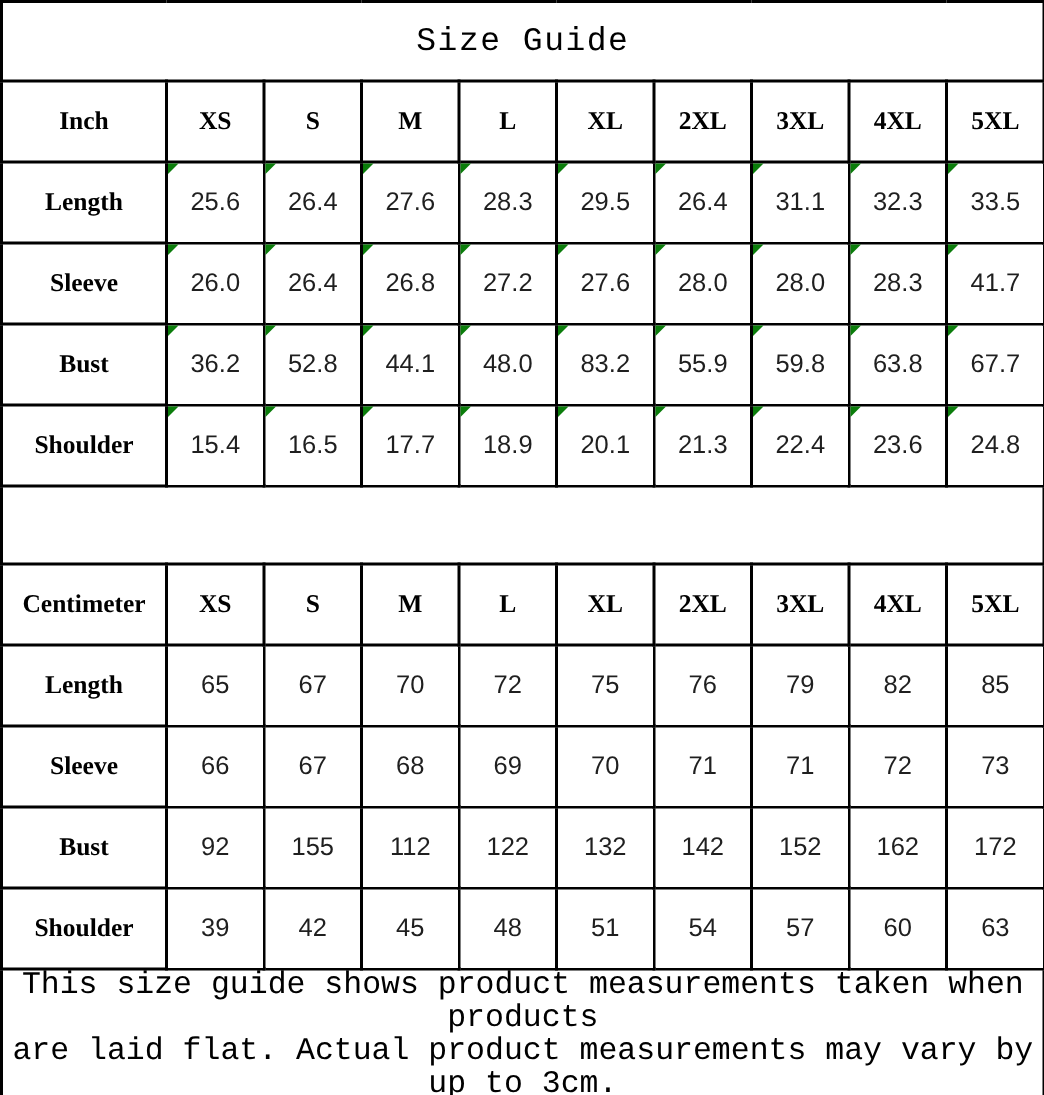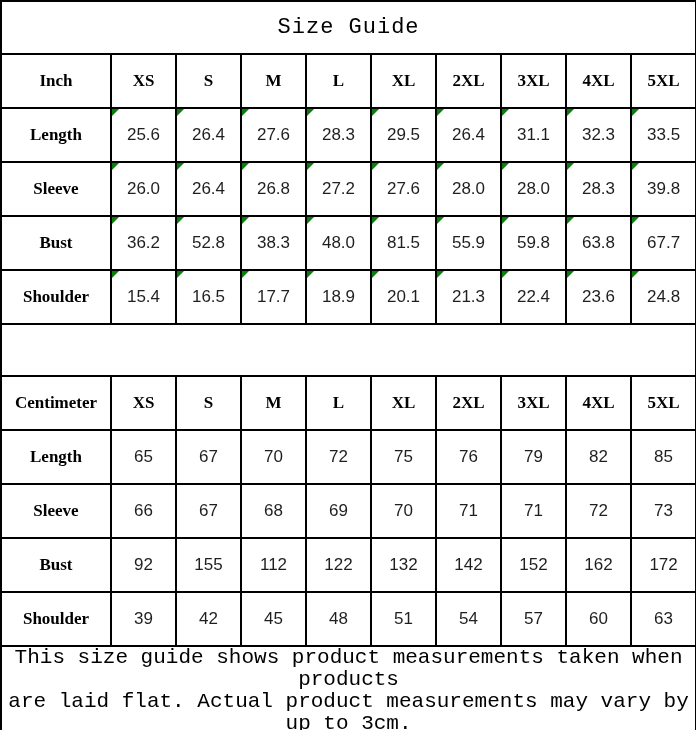--- a/index.html
+++ b/index.html
@@ -127,29 +127,29 @@
         <tr>
           <th class="lbl"><span>Sleeve</span></th>
           <td class="val"><span>26.0</span><span class="tri"></span></td>
           <td class="val"><span>26.4</span><span class="tri"></span></td>
           <td class="val"><span>26.8</span><span class="tri"></span></td>
           <td class="val"><span>27.2</span><span class="tri"></span></td>
           <td class="val"><span>27.6</span><span class="tri"></span></td>
           <td class="val"><span>28.0</span><span class="tri"></span></td>
           <td class="val"><span>28.0</span><span class="tri"></span></td>
           <td class="val"><span>28.3</span><span class="tri"></span></td>
-          <td class="val"><span>39.8</span><span class="tri"></span></td>
+          <td class="val"><span>41.7</span><span class="tri"></span></td>
         </tr>
         <tr>
           <th class="lbl"><span>Bust</span></th>
           <td class="val"><span>36.2</span><span class="tri"></span></td>
           <td class="val"><span>52.8</span><span class="tri"></span></td>
-          <td class="val"><span>38.3</span><span class="tri"></span></td>
+          <td class="val"><span>44.1</span><span class="tri"></span></td>
           <td class="val"><span>48.0</span><span class="tri"></span></td>
-          <td class="val"><span>81.5</span><span class="tri"></span></td>
+          <td class="val"><span>83.2</span><span class="tri"></span></td>
           <td class="val"><span>55.9</span><span class="tri"></span></td>
           <td class="val"><span>59.8</span><span class="tri"></span></td>
           <td class="val"><span>63.8</span><span class="tri"></span></td>
           <td class="val"><span>67.7</span><span class="tri"></span></td>
         </tr>
         <tr>
           <th class="lbl"><span>Shoulder</span></th>
           <td class="val"><span>15.4</span><span class="tri"></span></td>
           <td class="val"><span>16.5</span><span class="tri"></span></td>
           <td class="val"><span>17.7</span><span class="tri"></span></td>

